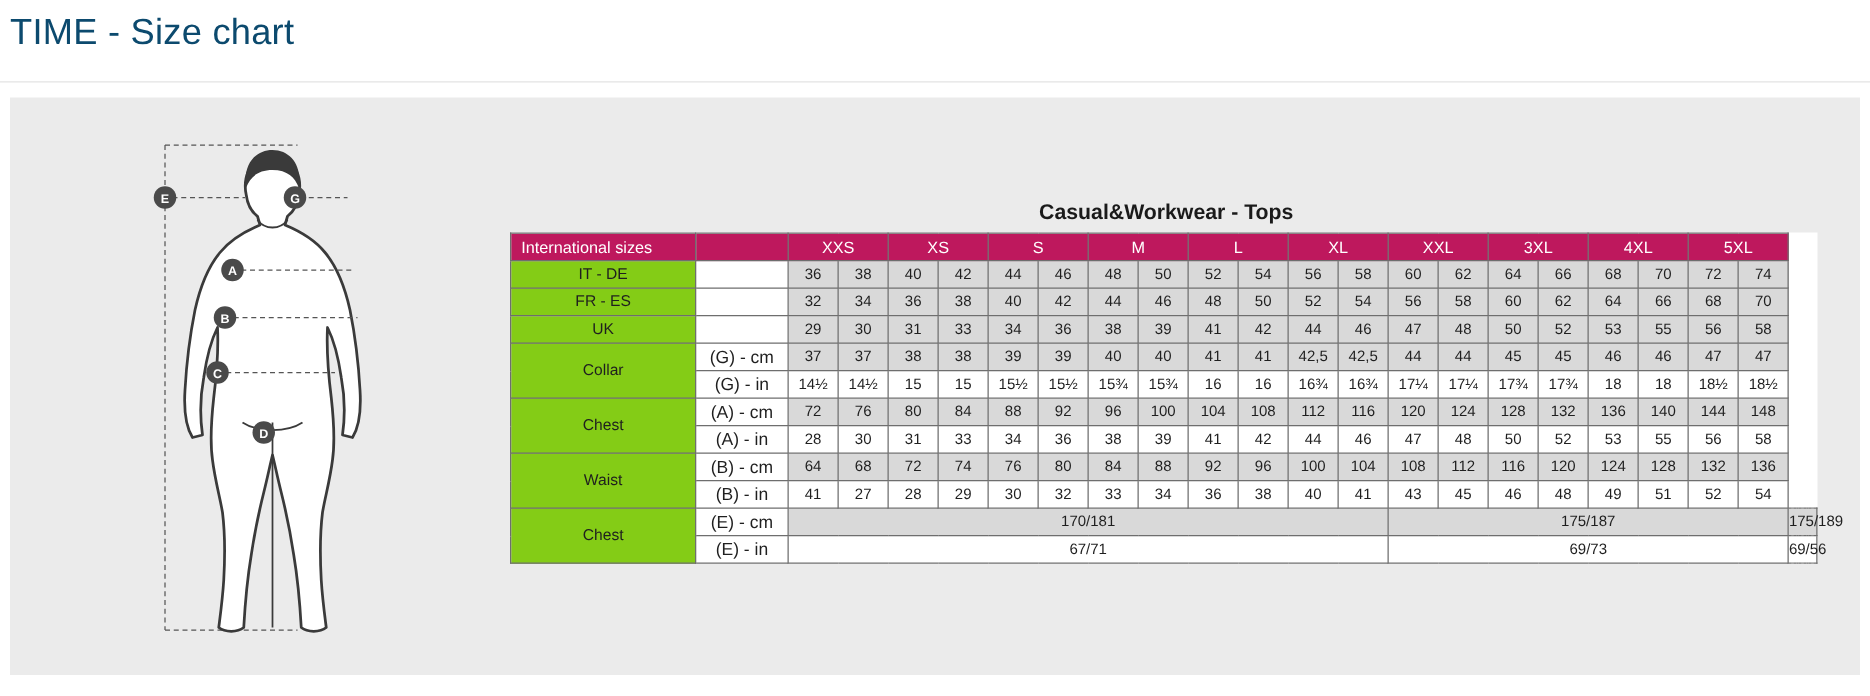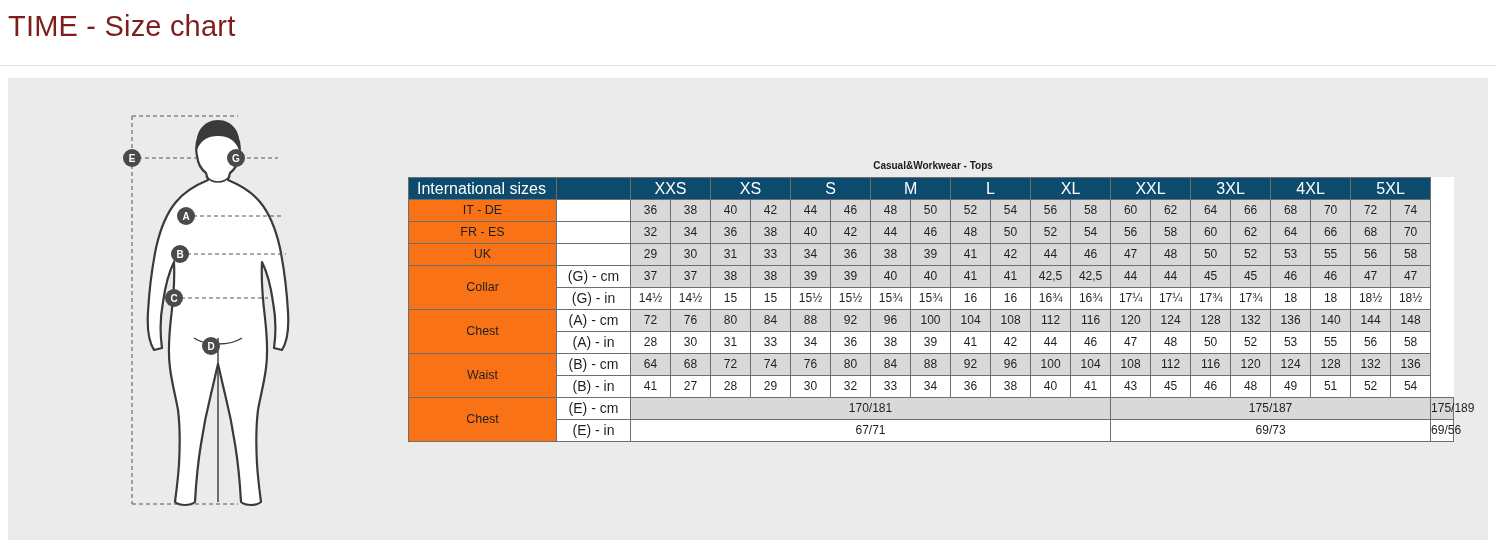--- a/index.html
+++ b/index.html
@@ -11,21 +11,21 @@
   #page {
     position: relative;
     width: 1496px;
     height: 557px;
     background: #ffffff;
     overflow: hidden;
   }
   .page-title {
     font-size: 29px;
     font-weight: 400;
-    color: #7f1d1d;
+    color: #0c4a6e;
     padding: 10px 0 0 8px;
     letter-spacing: 0.2px;
   }
   .title-rule {
     position: absolute;
     top: 65px;
     left: 0;
     width: 1496px;
     height: 1px;
     background: #e3e3e3;
@@ -49,21 +49,21 @@
   .figure svg { display: block; }
   
   .table-wrap {
     position: absolute;
     left: 400px;
     top: 82px;
     width: 1050px;
   }
   .table-title {
     text-align: center;
-    font-size: 10px;
+    font-size: 17px;
     font-weight: bold;
     color: #1a1a1a;
     margin: 0 0 6px 0;
   }
   table.size {
     border-collapse: collapse;
     table-layout: fixed;
     width: 1046px;
     font-size: 12px;
     color: #1f1f1f;
@@ -72,34 +72,34 @@
   table.size th, table.size td {
     border: 1px solid #6e6e6e;
     padding: 0;
     height: 21px;
     text-align: center;
     font-weight: normal;
     line-height: 21px;
     white-space: nowrap;
   }
   .hdr-row th {
-    background: #0c4a6e;
+    background: #be185d;
     color: #ffffff;
     font-weight: bold;
     height: 34px;
     line-height: 34px;
-    font-size: 16px;
+    font-size: 13px;
     border-color: #6e6e6e;
   }
   .hdr-row th.lbl {
     text-align: left;
     padding-left: 8px;
   }
   td.rowlabel {
-    background: #f97316;
+    background: #84cc16;
     text-align: left;
     padding-left: 8px;
     font-size: 12.5px;
   }
   td.sublabel {
     background: #ffffff;
     text-align: left;
     padding-left: 6px;
     font-size: 14px;
   }

